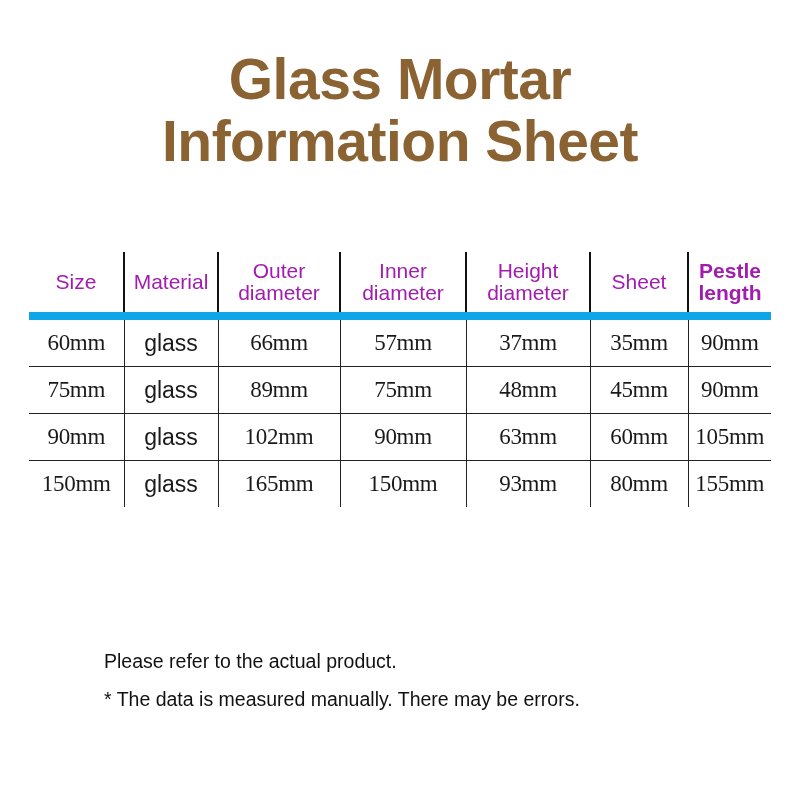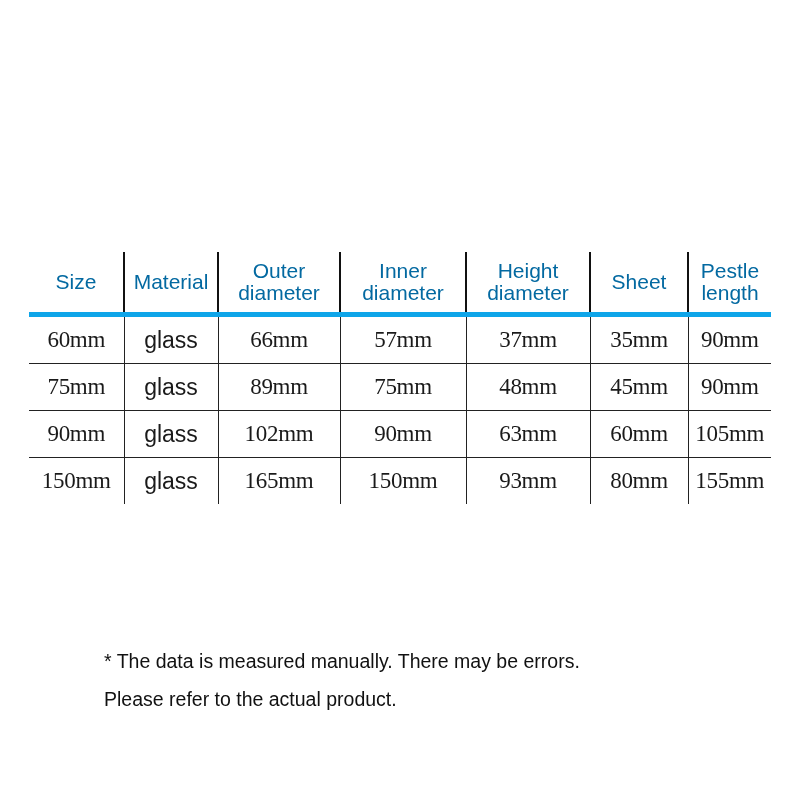--- a/index.html
+++ b/index.html
@@ -71,27 +71,28 @@
     background: #ffffff;
   }
 
   
   table.spec thead th {
     height: 60px;
     font-family: "Liberation Sans", sans-serif;
     font-weight: normal;
     font-size: 21px;
     line-height: 22px;
-    color: #0369a1;
+    color: #a21caf;
     border-right: 2px solid #111111;
-    border-bottom: 5px solid #0ea5e9;
+    border-bottom: 8px solid #0ea5e9;
     padding: 0 2px;
   }
   table.spec thead th:last-child {
     border-right: none;
+    font-weight: bold;
   }
   .hdr-two {
     display: block;
   }
 
   
   table.spec tbody td {
     height: 46px;
     font-family: Liberation Serif, serif;
     font-size: 23px;
@@ -130,20 +131,24 @@
     line-height: 38px;
     color: #111111;
     white-space: nowrap;
   }
 </style>
 </head>
 <body>
 
 <div id="page">
 
+  <div class="title-block">
+    <span class="title-line">Glass Mortar</span>
+    <span class="title-line">Information Sheet</span>
+  </div>
 
   <div class="table-wrap">
     <table class="spec">
       <colgroup>
         <col class="c-size">
         <col class="c-material">
         <col class="c-outer">
         <col class="c-inner">
         <col class="c-bottom">
         <col class="c-height">
@@ -213,17 +218,17 @@
           <td>150mm</td>
           <td>93mm</td>
           <td>80mm</td>
           <td>155mm</td>
         </tr>
       </tbody>
     </table>
   </div>
 
   <div class="footnote">
+    <span class="footnote-line">Please refer to the actual product.</span>
     <span class="footnote-line">* The data is measured manually. There may be errors.</span>
-    <span class="footnote-line">Please refer to the actual product.</span>
   </div>
 
 </div>
 
 </body></html>

